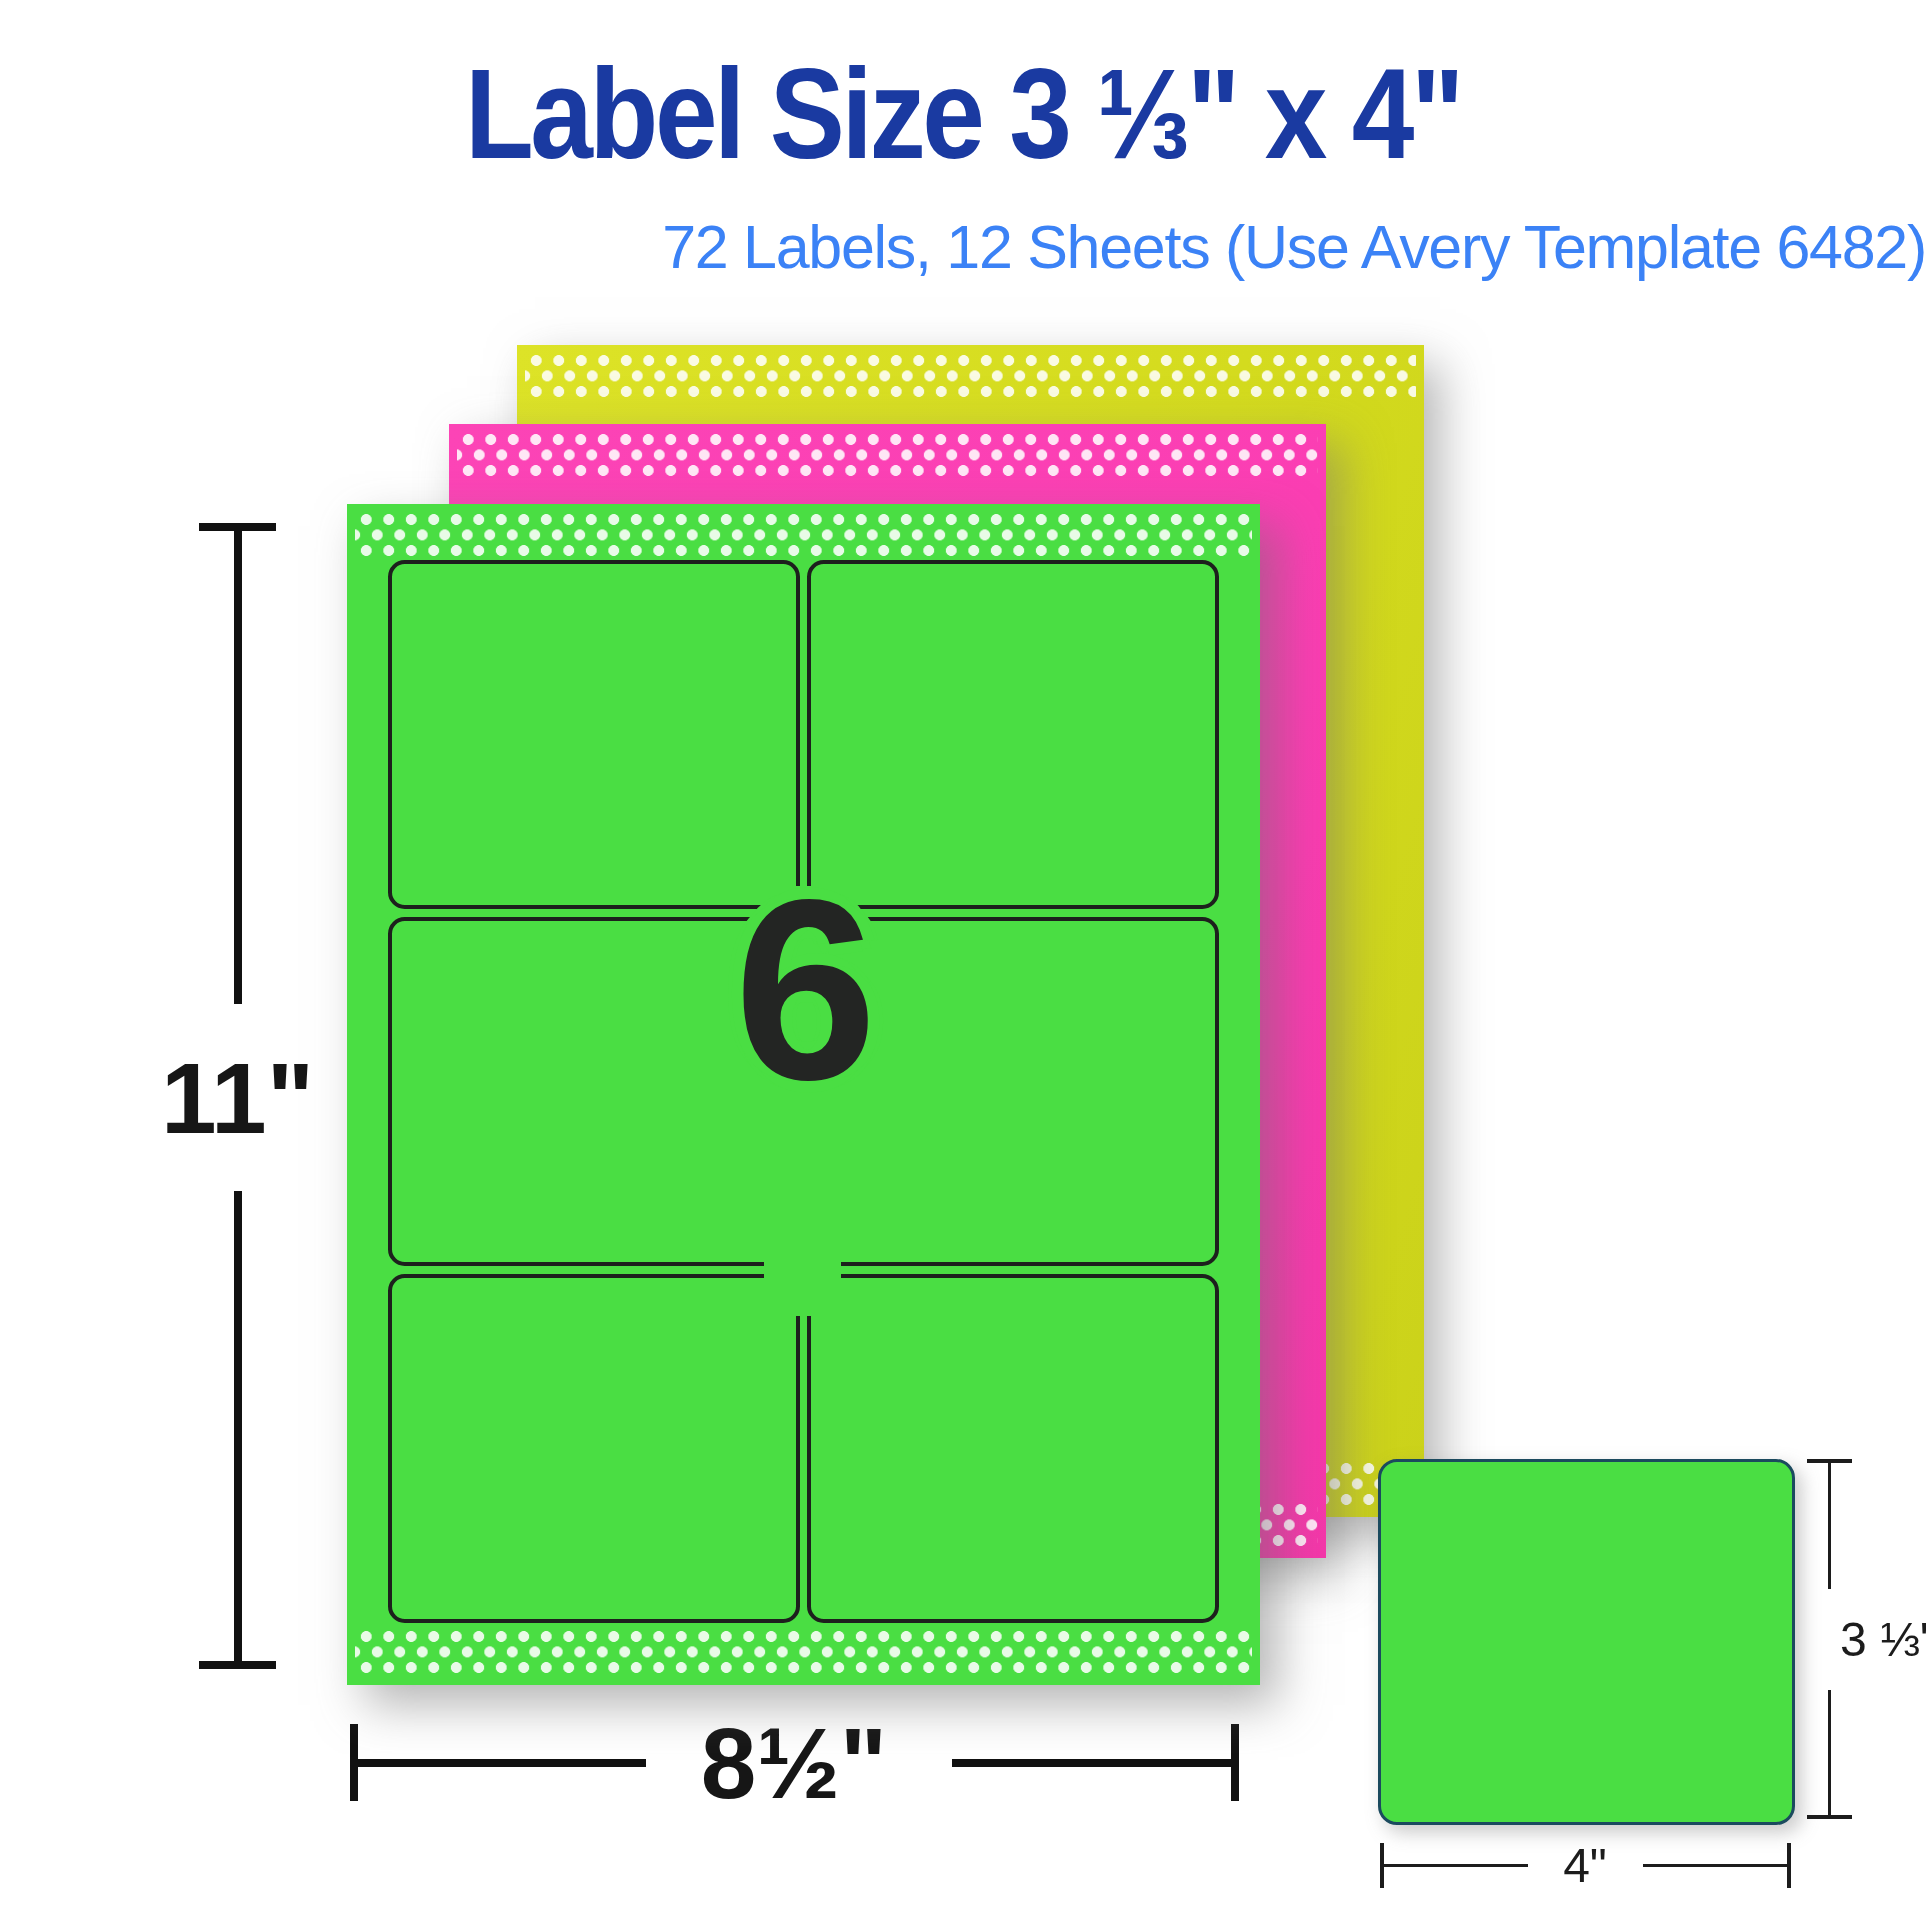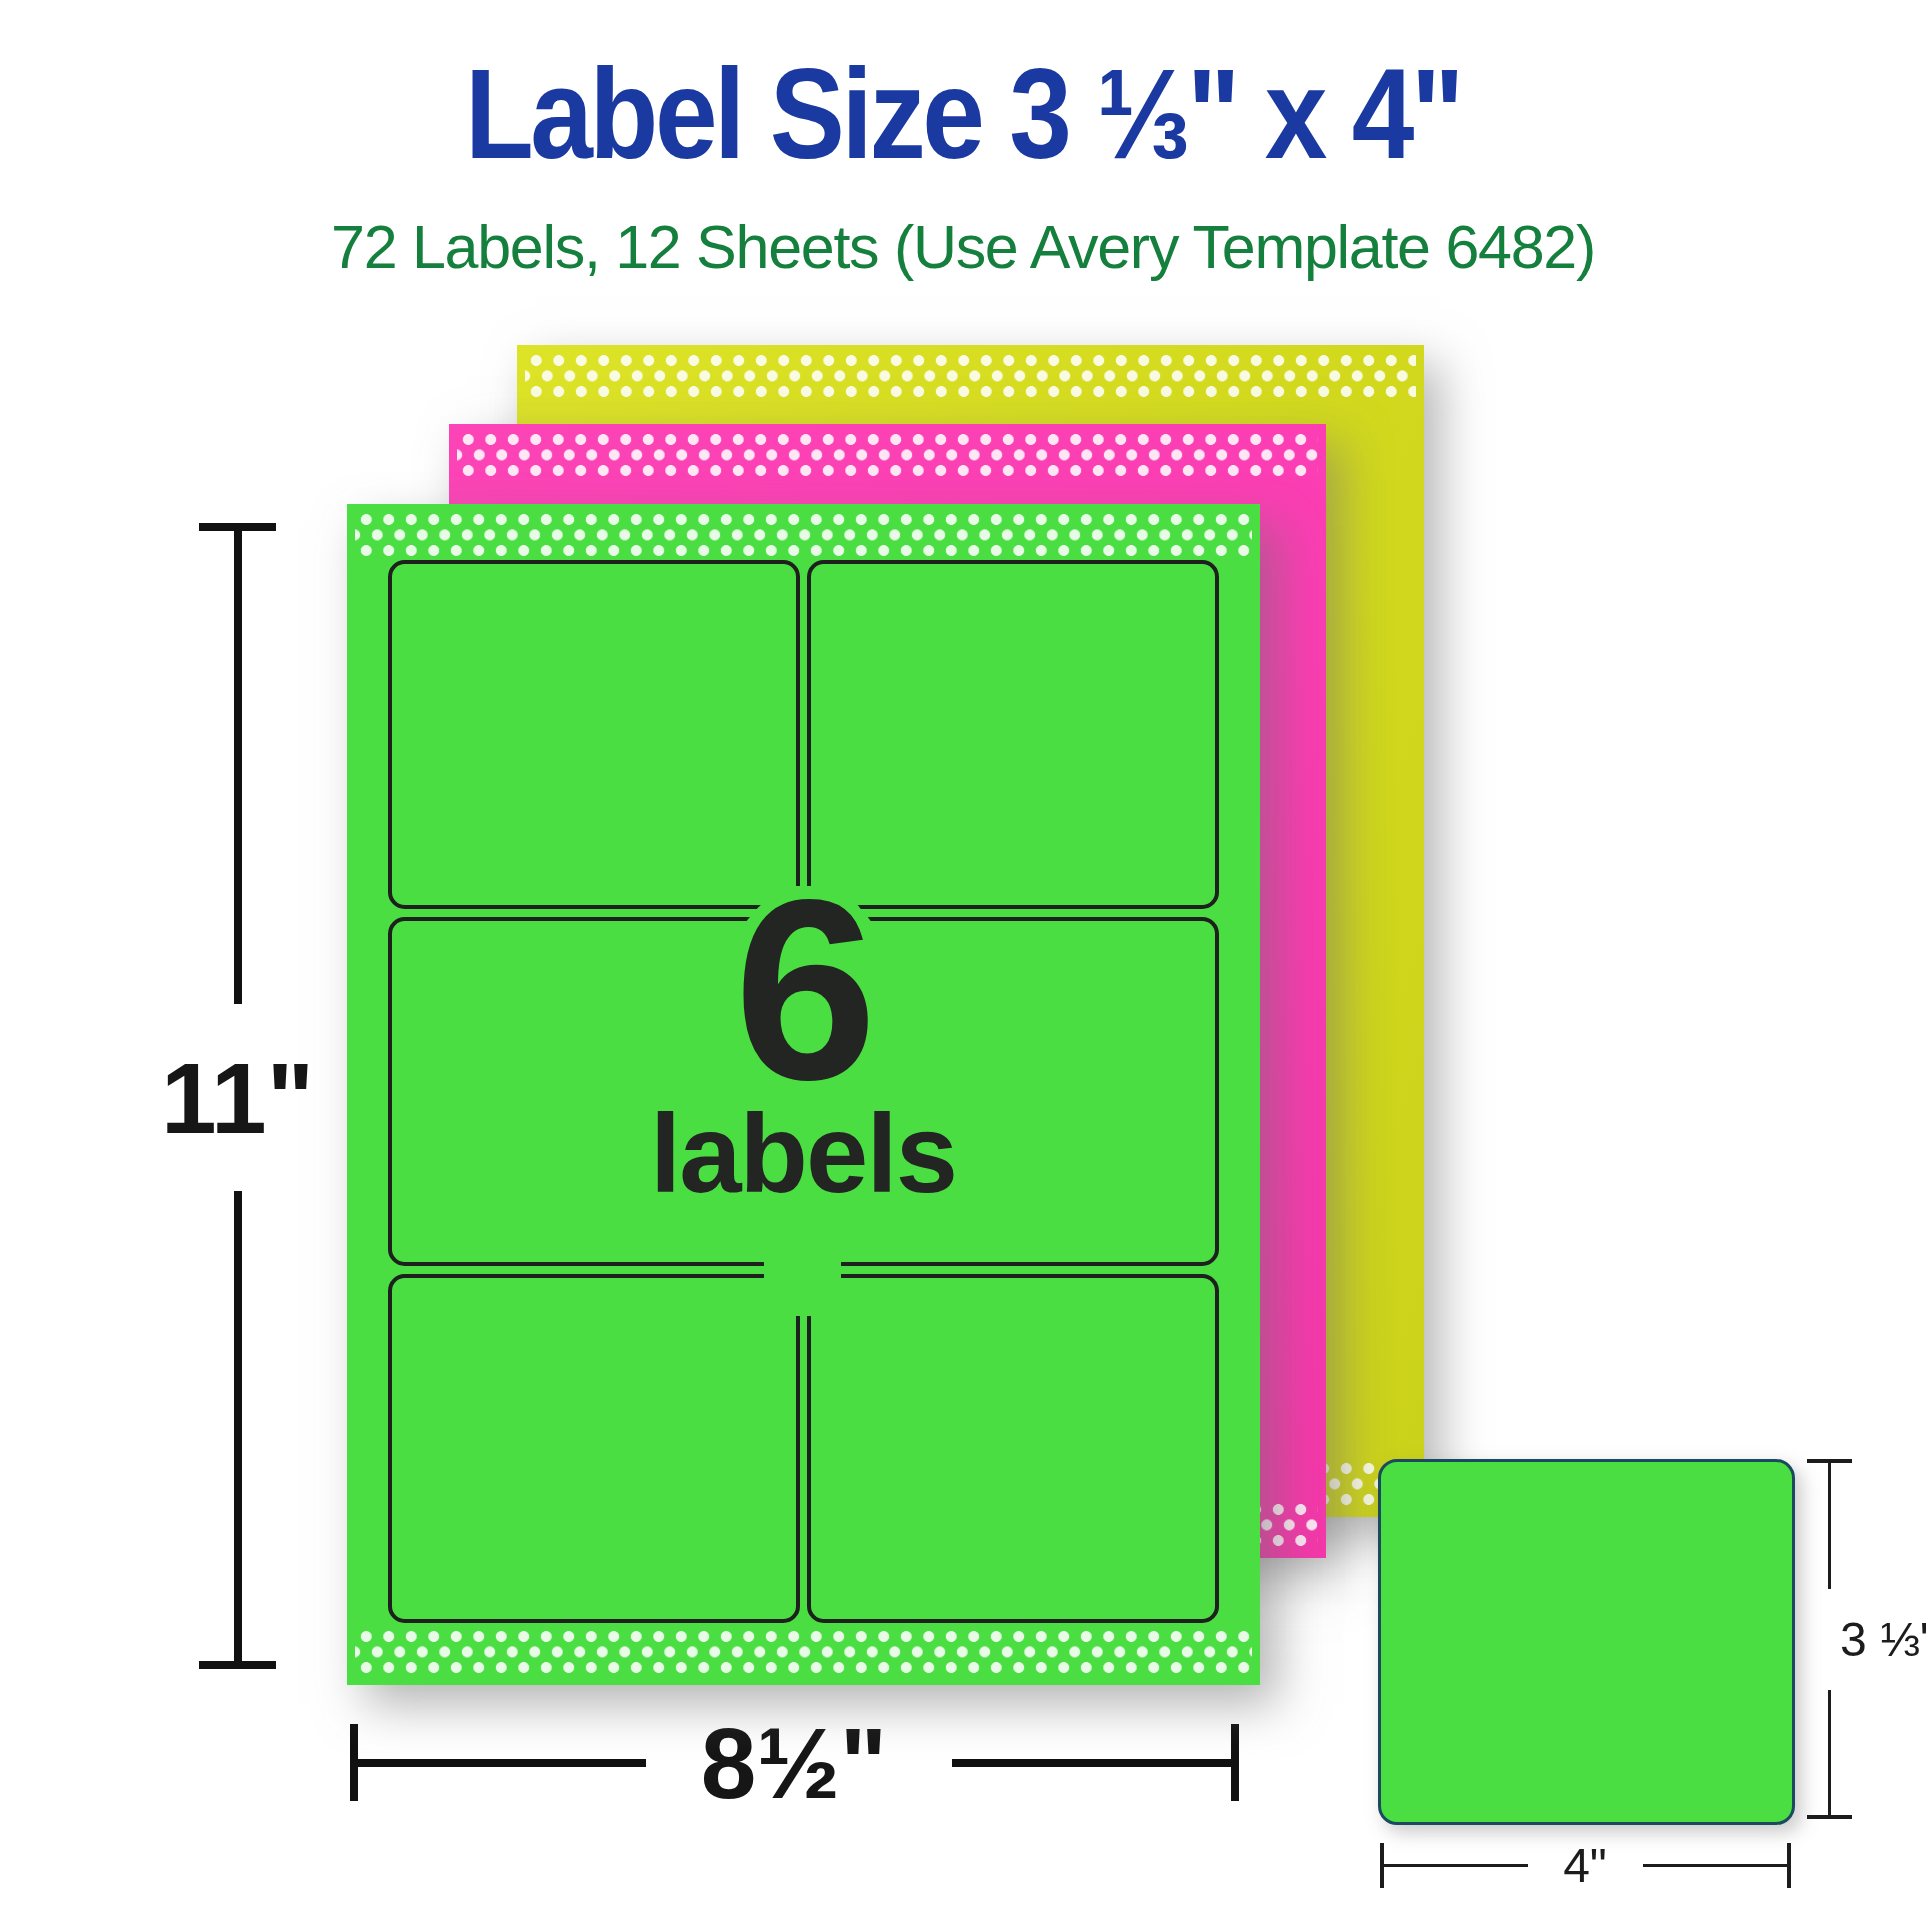--- a/index.html
+++ b/index.html
@@ -11,23 +11,23 @@
   .abs{position:absolute;}
 
   
   .title{
     left:0;top:40px;width:1926px;text-align:center;
     font-size:128px;font-weight:700;letter-spacing:-3.9px;
     color:#1a3aa1;transform:scaleX(0.88);transform-origin:50% 50%;
     white-space:nowrap;
   }
   .subtitle{
-    left:0;top:212px;width:1926px;text-align:center;
+    left:0;top:212px;width:1926px;text-align:right;
     font-size:61px;font-weight:400;letter-spacing:-1.3px;
-    color:#15803d;white-space:nowrap;
+    color:#3b82f6;white-space:nowrap;
   }
 
   
   .sheet{position:absolute;}
   .sheet-yellow{
     left:517px;top:345px;width:907px;height:1172px;
     background:linear-gradient(110deg,#dde327 0%,#d4db1e 55%,#cbd21a 100%);
     box-shadow:16.7px 19px 45px rgba(120,120,120,.55);
   }
   .sheet-pink{
@@ -163,21 +163,20 @@
   <div class="grid">
     <div class="cell"></div>
     <div class="cell"></div>
     <div class="cell"></div>
     <div class="cell"></div>
     <div class="cell"></div>
     <div class="cell"></div>
   </div>
   <div class="center-strip"></div>
   <div class="abs halo count">6</div>
-  <div class="abs halo ov1">labels</div>
 </div>
 
 <div class="abs single-label"></div>
 
 <div class="abs" id="dim-lh">
   <div class="dimbar-s cap-t"></div>
   <div class="dimbar-s seg1"></div>
   <div class="dimbar-s seg2"></div>
   <div class="dimbar-s cap-b"></div>
   <div class="dim-label-s">3 ⅓"</div>

